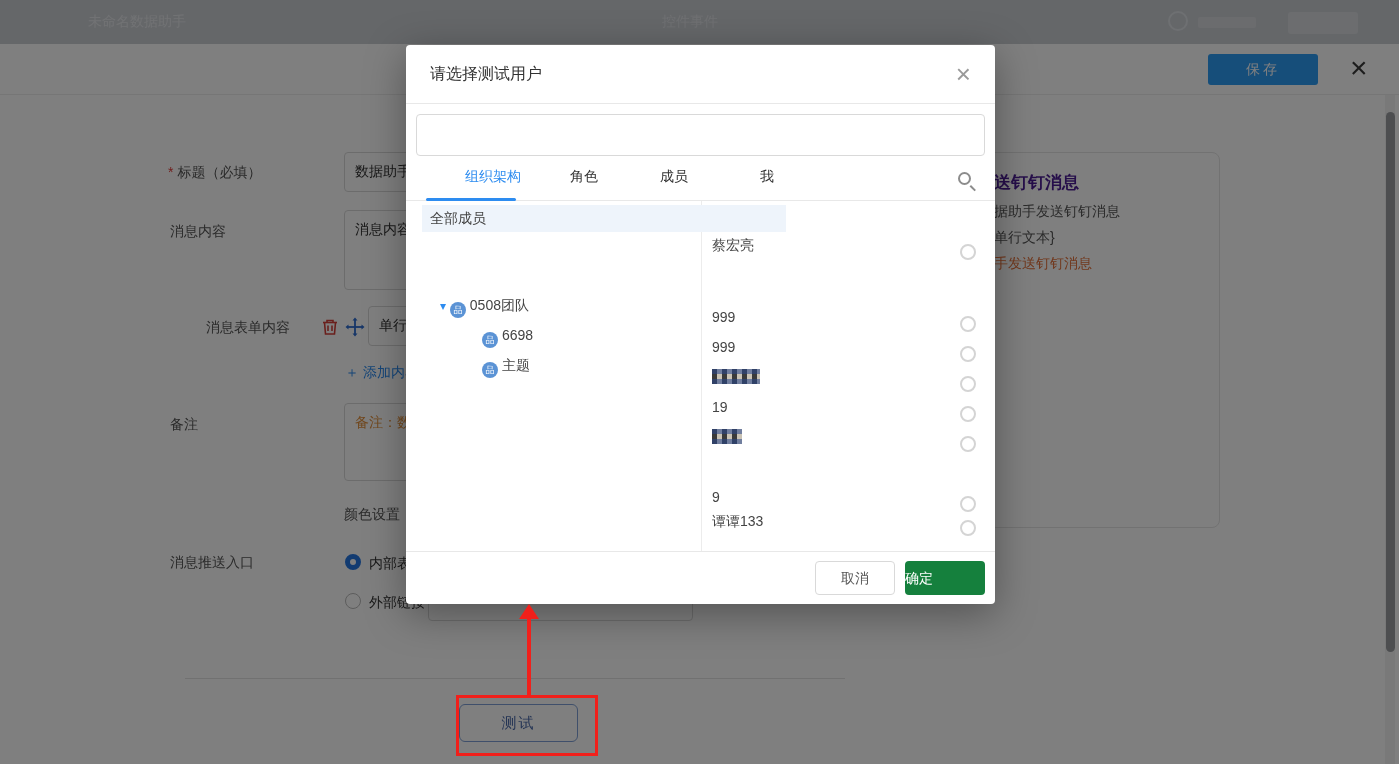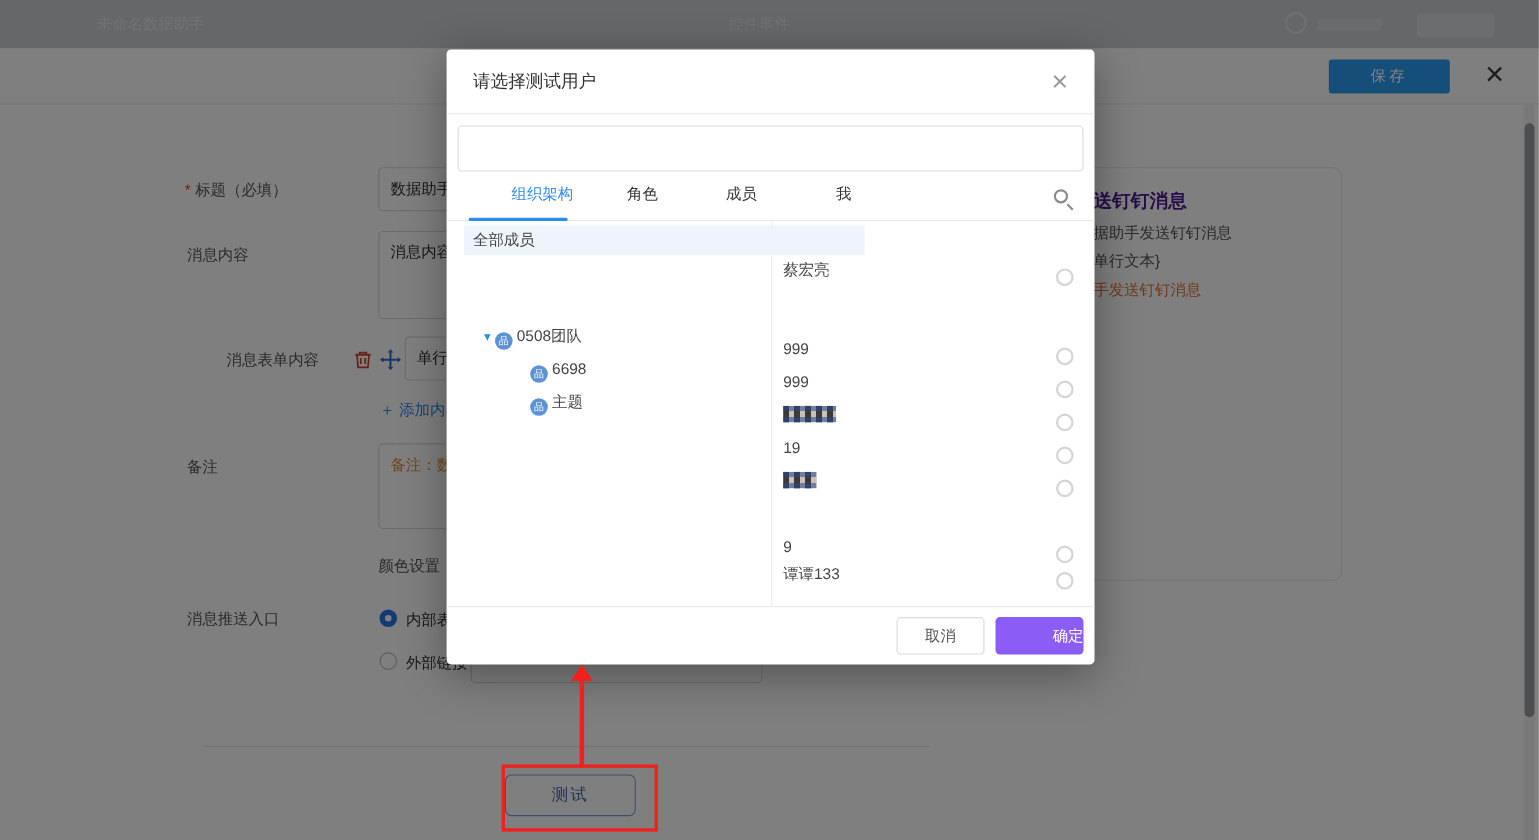--- a/index.html
+++ b/index.html
@@ -73,21 +73,21 @@
   .member-radio { position:absolute; right:8px; top:7px; width:16px; height:16px; border:2px solid #d4d4d4; border-radius:50%; background:#fff; cursor:pointer; }
   .mosaic { display:inline-block; height:15px; vertical-align:-2px; margin-right:2px;
     background-image:
       repeating-linear-gradient(0deg, rgba(40,70,140,0.55) 0 5px, transparent 5px 10px),
       repeating-linear-gradient(90deg, #3a3a3a 0 5px, #c9c2b4 5px 10px);
   }
   .mw38 { width:38px; } .mw48 { width:48px; } .mw30 { width:30px; }
 
   .m-footer { position:absolute; left:0; top:506px; width:100%; height:53px; border-top:1px solid #e8e8e8; }
   .btn-cancel { position:absolute; left:409px; top:9px; width:80px; height:34px; background:#fff; border:1px solid #d9d9d9; border-radius:4px; color:#555; font-size:14px; text-align:center; line-height:32px; cursor:pointer; }
-  .btn-confirm { position:absolute; left:499px; top:9px; width:80px; height:34px; background:#8b5cf6; border:none; border-radius:4px; color:#fff; font-size:14px; text-align:right; line-height:34px; cursor:pointer; }
+  .btn-confirm { position:absolute; left:499px; top:9px; width:80px; height:34px; background:#15803d; border:none; border-radius:4px; color:#fff; font-size:14px; text-align:left; line-height:34px; cursor:pointer; }
 
   
   #annotations { position:absolute; inset:0; z-index:4; pointer-events:none; }
   .arrow-head { position:absolute; left:519px; top:604px; width:0; height:0; border-left:10px solid transparent; border-right:10px solid transparent; border-bottom:15px solid #f1201b; }
   .arrow-line { position:absolute; left:527px; top:617px; width:4px; height:81px; background:#f1201b; }
   .red-rect { position:absolute; left:456px; top:695px; width:142px; height:61px; border:3px solid #f1201b; }
 </style>
 </head>
 <body>
 

